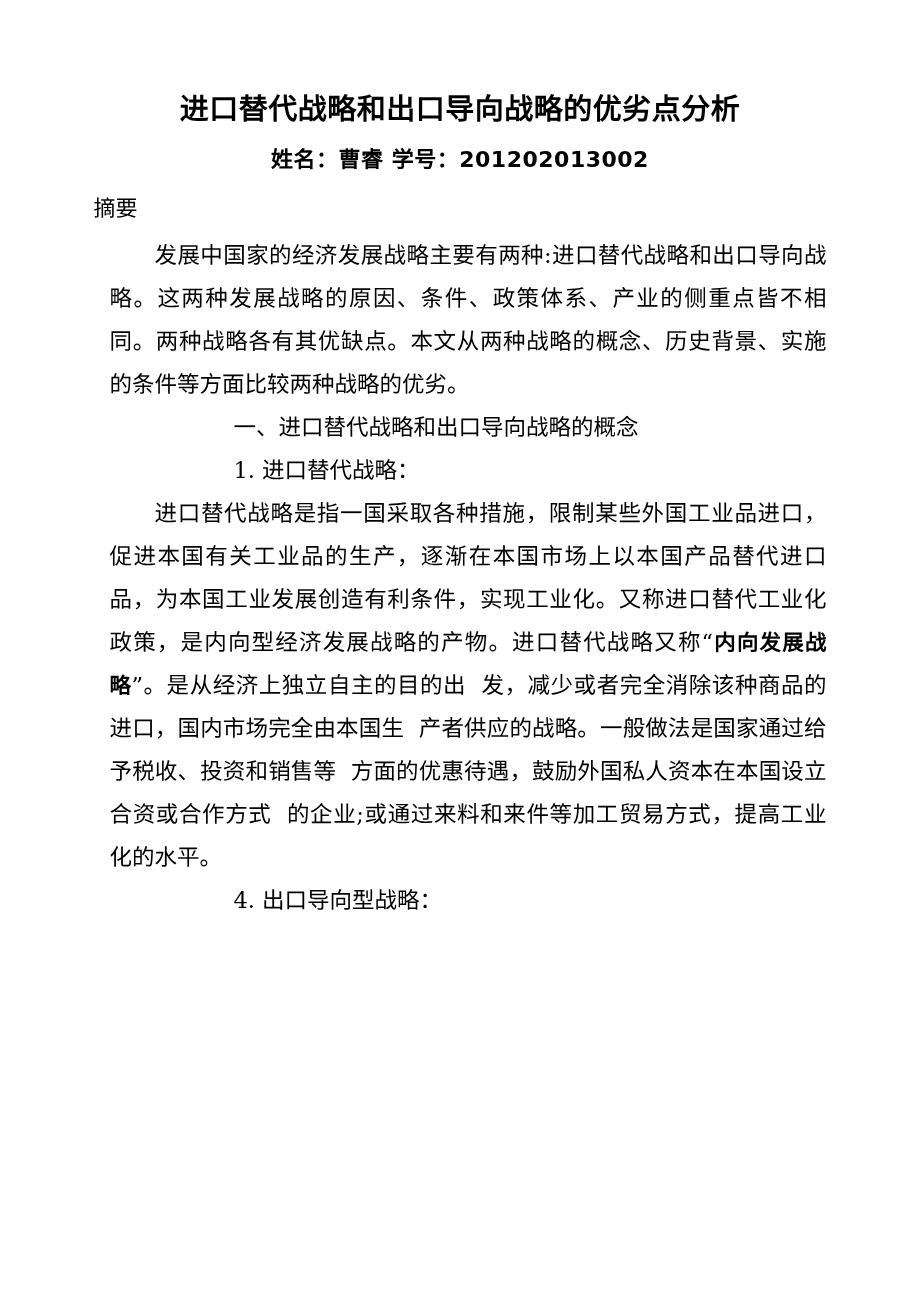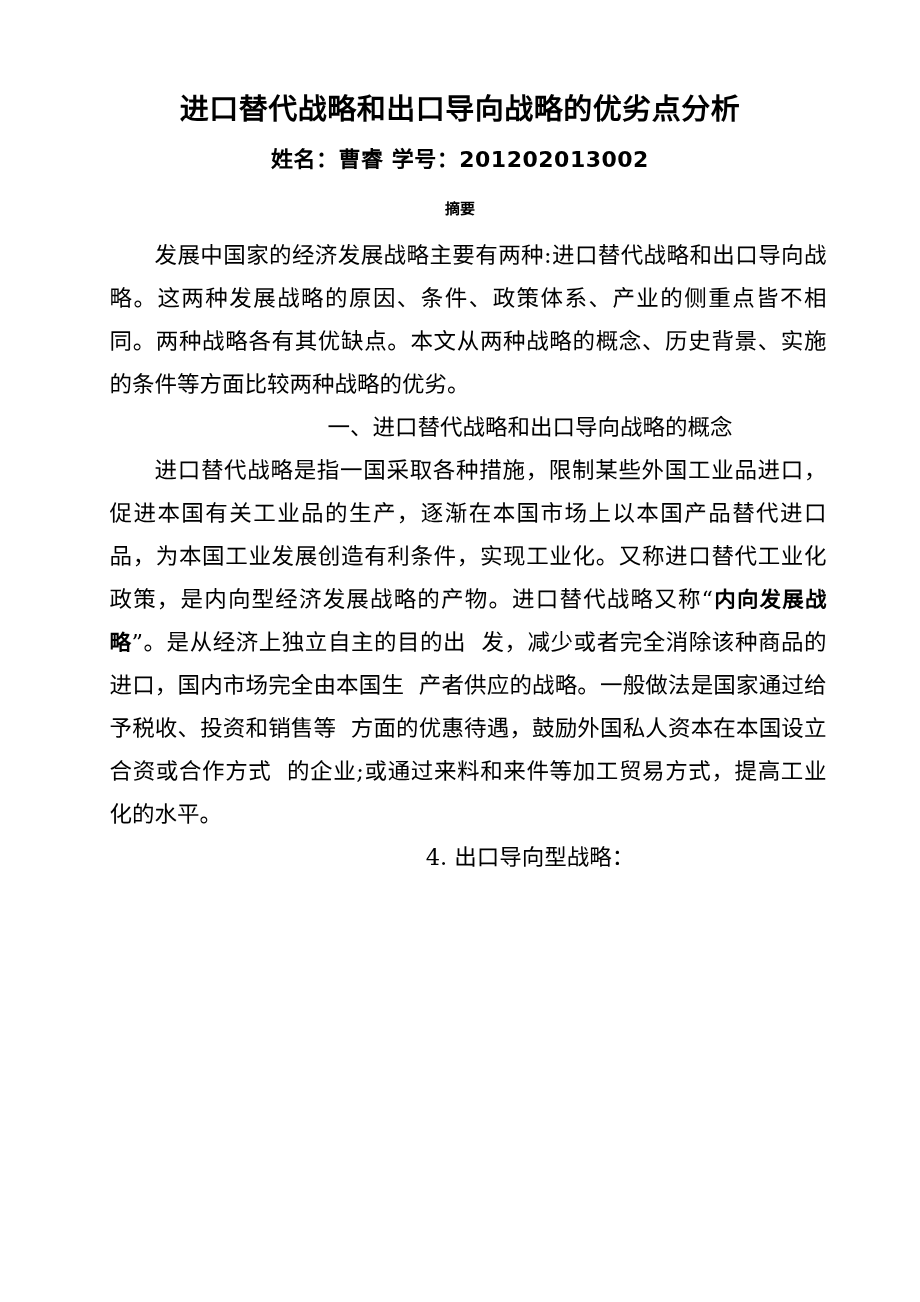--- a/index.html
+++ b/index.html
@@ -40,24 +40,23 @@
     text-align: center;
     font-family: "DejaVu Sans", "Liberation Sans", sans-serif;
     font-weight: 700;
     font-size: 22px;
     line-height: 36px;
     letter-spacing: 0.5px;
     margin: 14px 0 0 0;
   }
 
   .abstract-heading {
-    text-align: center;
     font-family: "DejaVu Sans", "Liberation Sans", sans-serif;
-    font-weight: 700;
-    font-size: 15px;
+    font-weight: 400;
+    font-size: 22px;
     line-height: 30px;
     margin: 16px 0 0 0;
   }
 
   
   .body-area {
     margin-top: 10px;
   }
 
   p.para {
@@ -86,21 +85,21 @@
   .indent2 {
     text-indent: 2em;
   }
 
   .heading-line {
     margin: 0;
     margin-left: 140px;
     font-size: 22.5px;
     line-height: 43px;
     font-family: "DejaVu Serif", "Liberation Serif", serif;
-    text-align: center;
+    text-align: left;
     white-space: pre-wrap;
   }
 
   
   .emph {
     font-family: "DejaVu Sans", "Liberation Sans", sans-serif;
     font-weight: 700;
     font-size: 21.5px;
   }
 </style>
@@ -114,20 +113,21 @@
     <div class="doc-byline">姓名：曹睿 学号：201202013002</div>
     <div class="abstract-heading">摘要</div>
   </div>
 
   <div class="body-area">
 
     <p class="para lvl1 indent2">发展中国家的经济发展战略主要有两种:进口替代战略和出口导向战略。这两种发展战略的原因、条件、政策体系、产业的侧重点皆不相同。两种战略各有其优缺点。本文从两种战略的概念、历史背景、实施的条件等方面比较两种战略的优劣。</p>
 
     <div class="heading-line">一、进口替代战略和出口导向战略的概念</div>
 
+    <div class="heading-line">1. 进口替代战略：</div>
 
     <p class="para lvl2 indent2"><span>进口替代战略是指一国采取各种措施，限制某些外国工业品进口，促进本国有关工业品的生产，逐渐在本国市场上以本国产品替代进口品，为本国工业发展创造有利条件，实现工业化。又称进口替代工业化政策，是内向型经济发展战略的产物。进口替代战略又称“</span><span class="emph">内向发展战略</span><span>”。是从经济上独立自主的目的出  发，减少或者完全消除该种商品的进口，国内市场完全由本国生  产者供应的战略。一般做法是国家通过给予税收、投资和销售等  方面的优惠待遇，鼓励外国私人资本在本国设立合资或合作方式  的企业;或通过来料和来件等加工贸易方式，提高工业化的水平。</span></p>
 
     <div class="heading-line">4. 出口导向型战略：</div>
 
 
   </div>
 
 </div>
 

